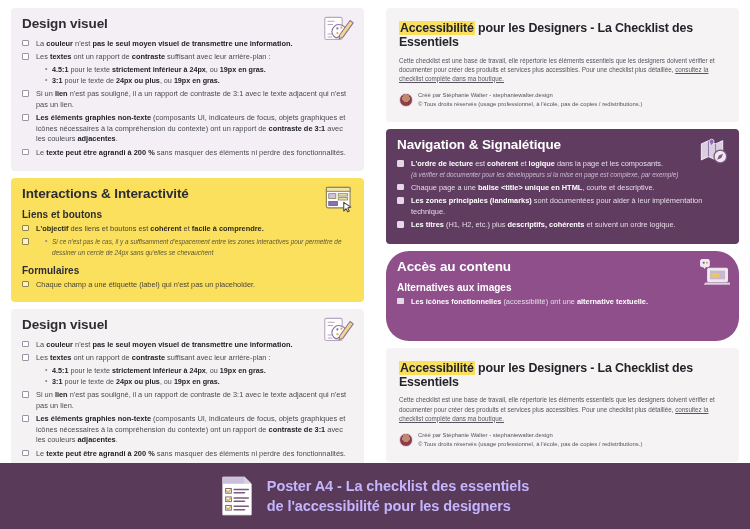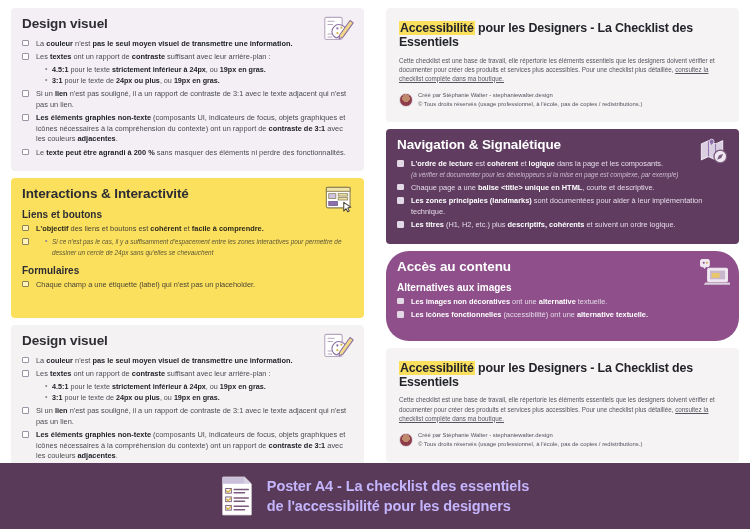--- a/index.html
+++ b/index.html
@@ -220,21 +220,21 @@
               <li><span class="rt"><b>4.5:1</b><span> pour le texte </span><b>strictement inférieur à 24px</b><span>, ou </span><b>19px en gras.</b></span></li>
               <li><span class="rt"><b>3:1</b><span> pour le texte de </span><b>24px ou plus</b><span>, ou </span><b>19px en gras.</b></span></li>
             </ul>
           </li>
           <li><span class="box"></span><span class="rt"><span>Si un </span><b>lien</b><span> n'est pas souligné, il a un rapport de contraste de 3:1 avec le texte adjacent qui n'est pas un lien.</span></span></li>
           <li><span class="box"></span><span class="rt"><b>Les éléments graphies non-texte</b><span> (composants UI, indicateurs de focus, objets graphiques et icônes nécessaires à la compréhension du contexte) ont un rapport de </span><b>contraste de 3:1</b><span> avec les couleurs </span><b>adjacentes</b><span>.</span></span></li>
           <li><span class="box"></span><span class="rt"><span>Le </span><b>texte peut être agrandi à 200 %</b><span> sans masquer des éléments ni perdre des fonctionnalités.</span></span></li>
         </ul>
       </div>
 
-      <div class="card card-yellow" style="height:140px;">
+      <div class="card card-yellow" style="height:124px;">
         <div class="card-icon">
           <svg viewBox="0 0 40 38" width="32" height="30">
             <rect x="4" y="3" width="30" height="26" rx="2" fill="#fff" stroke="#8a7f55" stroke-width="1.4"></rect>
             <rect x="4" y="3" width="30" height="5" fill="#efe3a8" stroke="#8a7f55" stroke-width="1.2"></rect>
             <rect x="7" y="11" width="9" height="6" fill="#cfc3e4" stroke="#8a7f55" stroke-width="1"></rect>
             <rect x="19" y="11" width="12" height="3" fill="#efe3a8" stroke="#8a7f55" stroke-width="1"></rect>
             <rect x="19" y="16" width="12" height="3" fill="#efe3a8" stroke="#8a7f55" stroke-width="1"></rect>
             <rect x="7" y="21" width="11" height="5" fill="#8e6fae" stroke="#6d5a86" stroke-width="1"></rect>
             <path d="M26 22l9 6-4 1 2 4-2 1-2-4-3 3z" fill="#fff" stroke="#4a4434" stroke-width="1.3" stroke-linejoin="round"></path>
           </svg>
@@ -327,21 +327,21 @@
               <circle cx="11" cy="6" r="1.3" fill="#d6b24a"></circle>
             <rect x="12" y="13" width="25" height="17" rx="1.5" fill="#efe7f1" stroke="#f4eef5" stroke-width="1.3"></rect>
             <rect x="15" y="16" width="19" height="11" fill="#c9b7cd"></rect>
             <rect x="17" y="19" width="10" height="6" fill="#e7c76a"></rect>
             <path d="M9 31h31l2 3H7z" fill="#dcd0de"></path>
           </svg>
         </div>
         <h2>Accès au contenu</h2>
         <h3>Alternatives aux images</h3>
         <ul class="checks">
-          <li><span class="box"></span><span class="rt"><b>Les images non décoratives</b><span> ont une </span><b>alternative</b><span> textuelle.</span></span></li>
+          <li><span class="box"></span></li>
           <li><span class="box"></span><span class="rt"><b>Les icônes fonctionnelles</b><span> (accessibilité) ont une </span><b>alternative textuelle.</b></span></li>
         </ul>
       </div>
 
       <div class="card card-white intro">
         <h1><span class="hl">Accessibilité</span><span> pour les Designers - La Checklist des Essentiels</span></h1>
         <p class="lede"><span>Cette checklist est une base de travail, elle répertorie les éléments essentiels que les designers doivent vérifier et documenter pour créer des produits et services plus accessibles. Pour une checklist plus détaillée, </span><a href="#">consultez la checklist complète dans ma boutique.</a></p>
         <div class="author">
           <span class="avatar"></span>
           <span class="lines">

